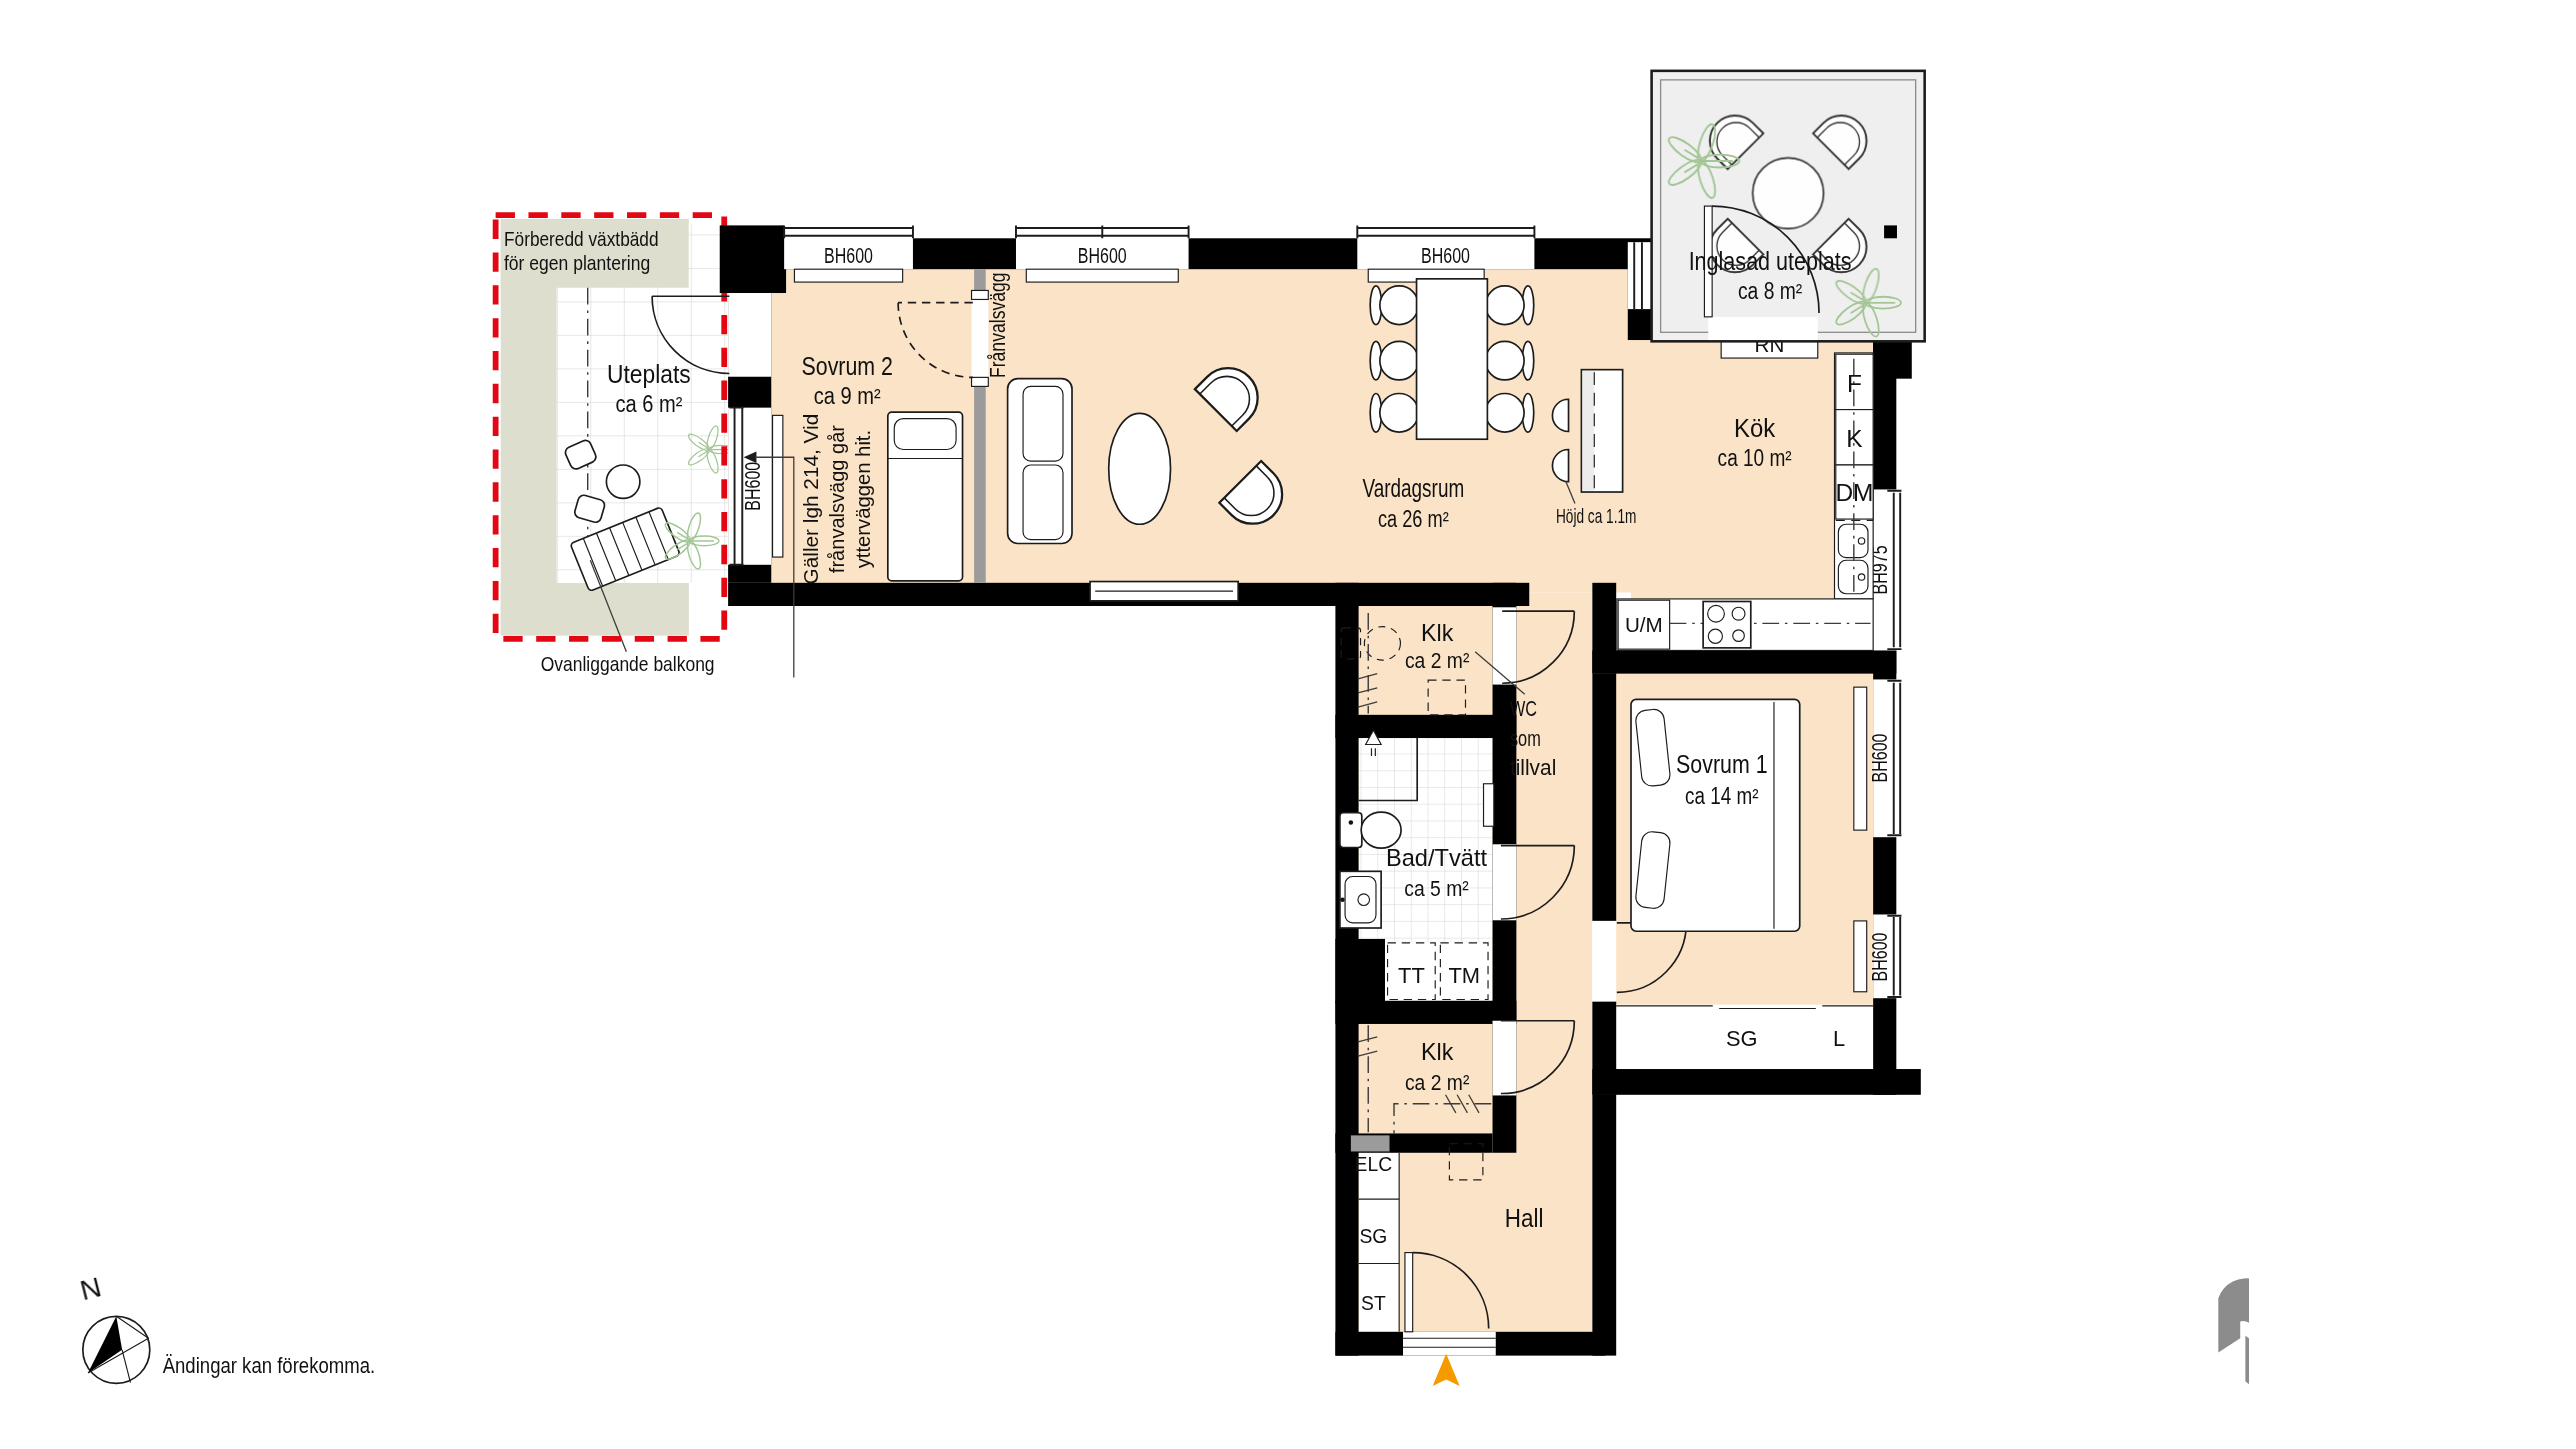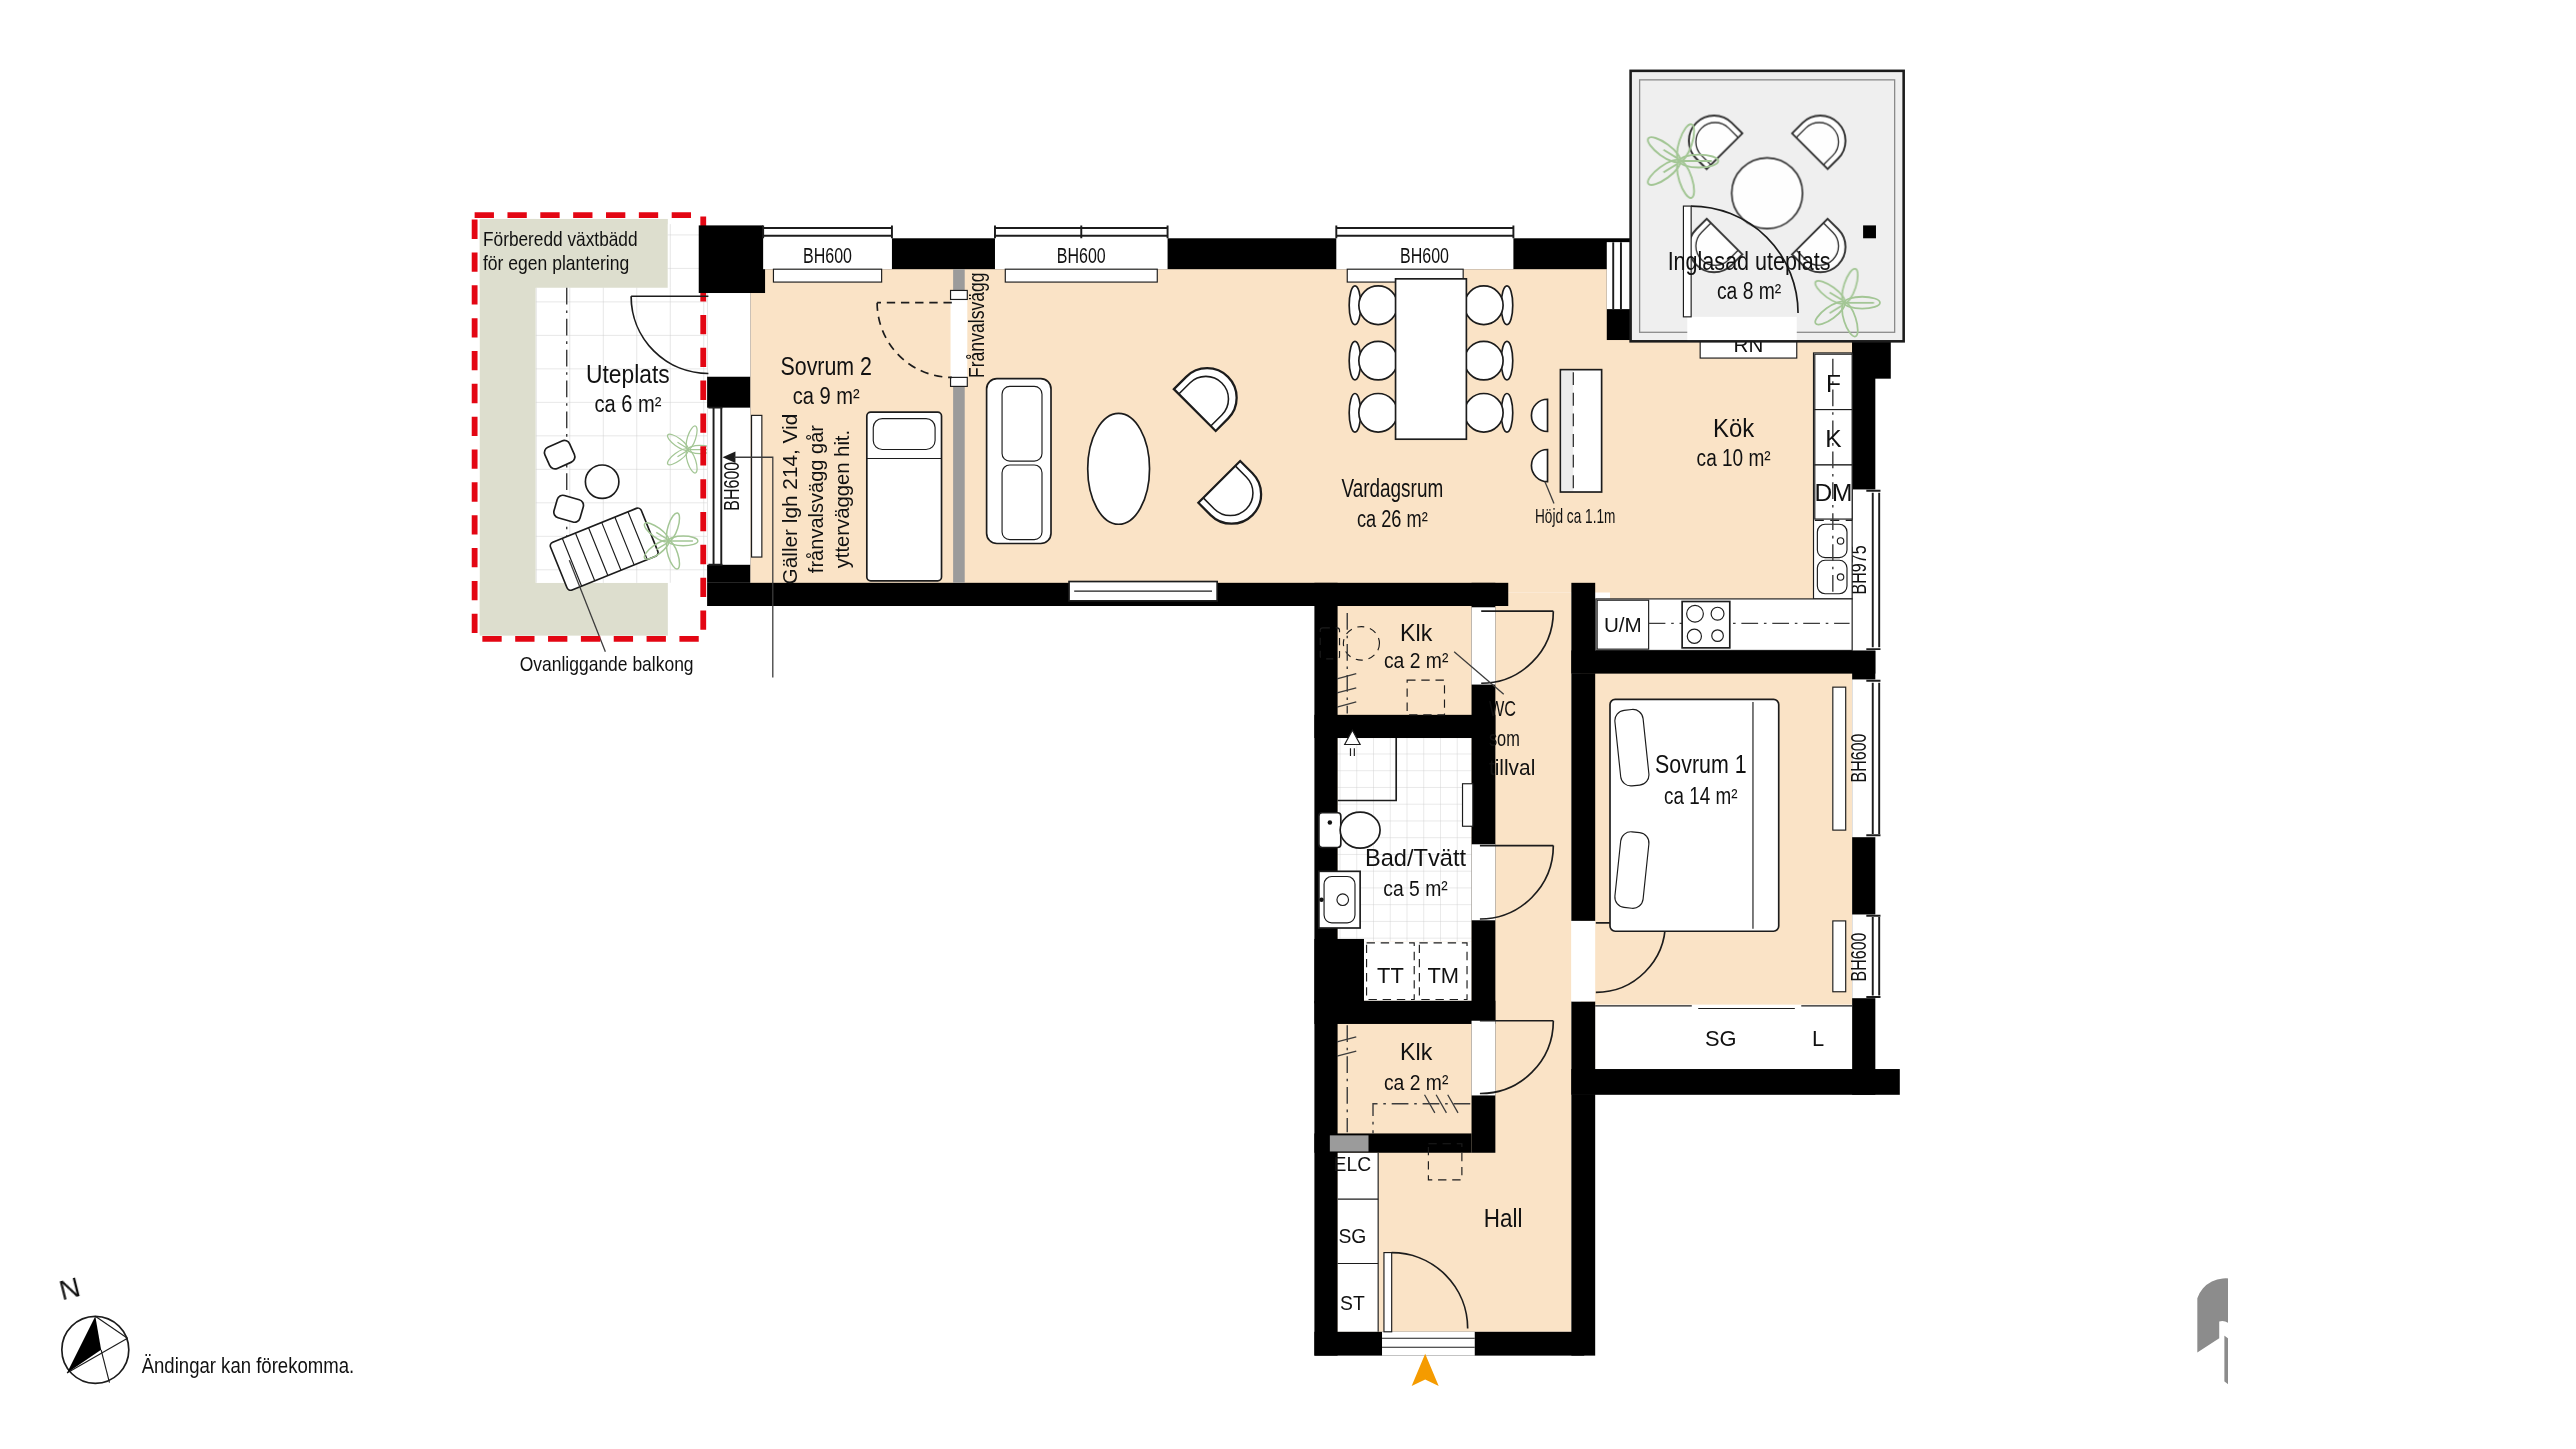--- a/index.html
+++ b/index.html
@@ -1,16 +1,16 @@
 <!DOCTYPE html>
 <html style="--floor: #FAE3C6; --wall: #000000; --patio_green: #DDDECE; --glazed_gray: #EFEFEF; --red_dashed: #E30613; --arrow_orange: #F59B00; --logo_orange: #F59B00; --logo_gray: #8C8C8C;font-size:10.3px"><head>
 <meta charset="utf-8">
 <style>
   html,body{margin:0;padding:0;background:#fff;}
-  .stage{position:relative;width:2228px;height:1449px;background:#fff;overflow:hidden;}
+  .stage{position:relative;width:2228px;height:1449px;background:#fff;overflow:hidden;padding-left:21px;}
   svg{display:block;}
   .wall{fill:var(--wall,#000);}
   .floor{fill:var(--floor,#FAE3C6);}
   .green{fill:var(--patio_green,#DDDECE);}
   .white{fill:#fff;}
   .fur{fill:#fff;stroke:#1c1c1c;stroke-width:2.6;}
   .thin{fill:#fff;stroke:#1c1c1c;stroke-width:1.8;}
   .ln{fill:none;stroke:#1c1c1c;stroke-width:2.6;}
   .lt{fill:none;stroke:#1c1c1c;stroke-width:1.8;}
   .dsh{stroke-dasharray:13 9;}

